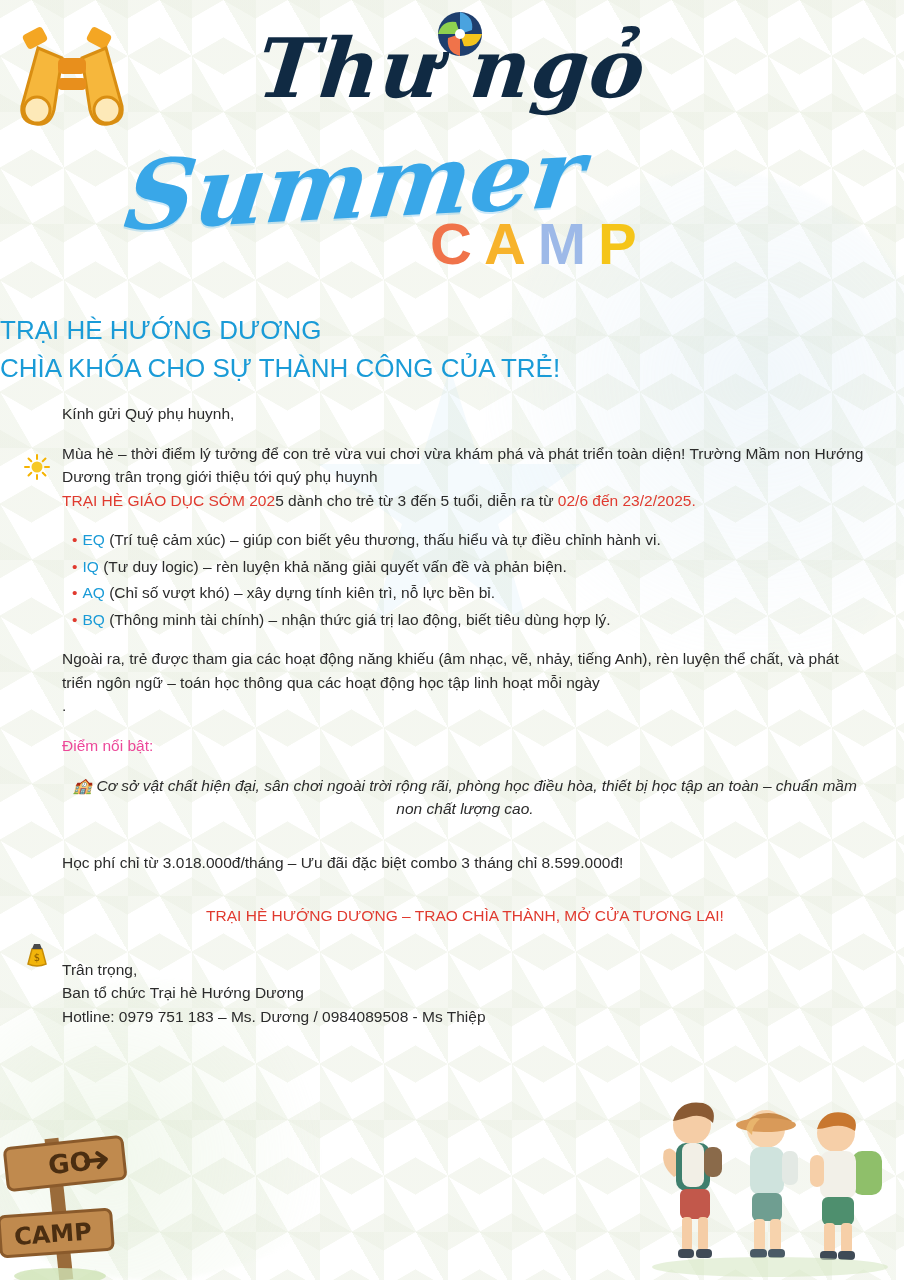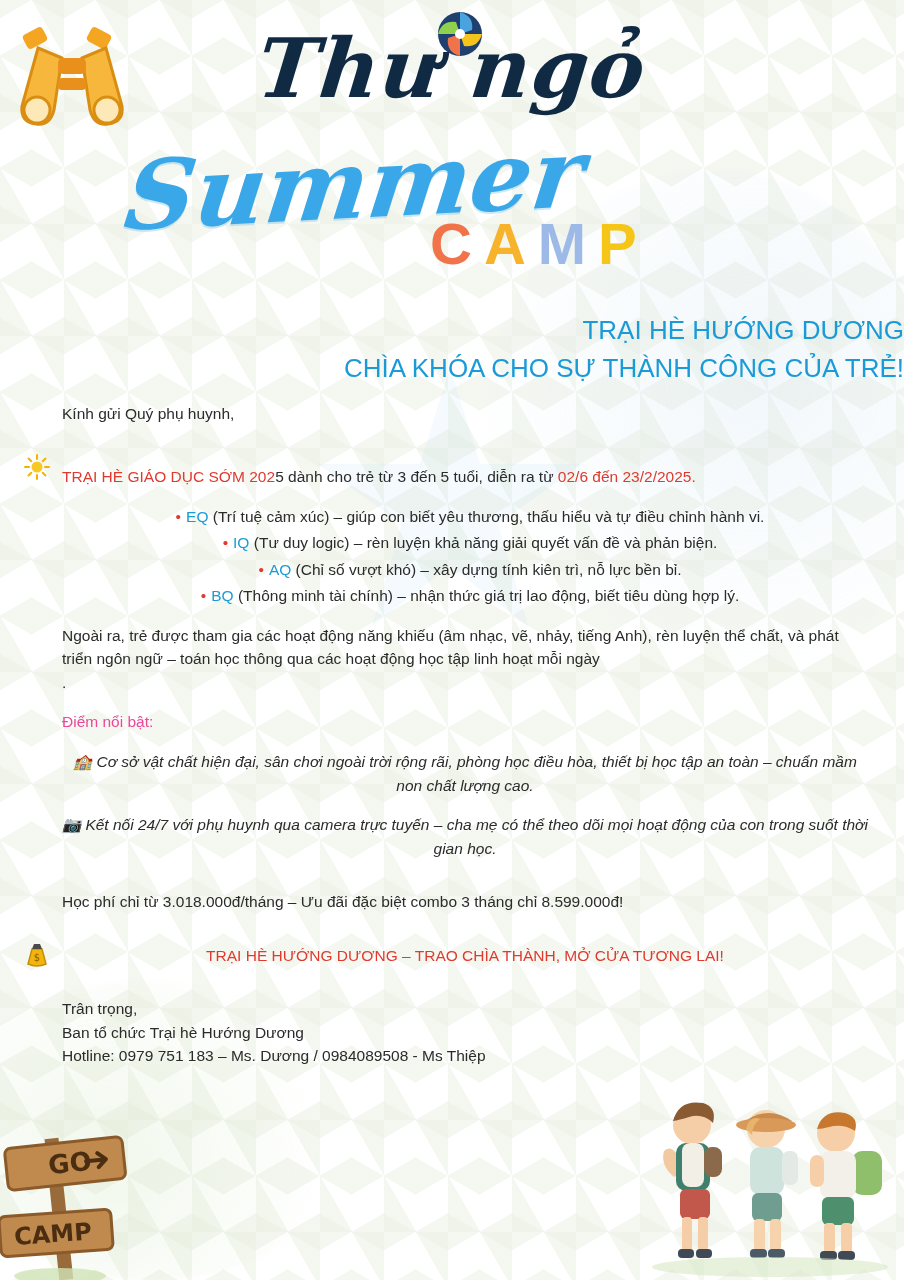--- a/index.html
+++ b/index.html
@@ -108,41 +108,41 @@
     letter-spacing: 12px;
   }
   .camp span:nth-child(1) { color: #f0734a; }
   .camp span:nth-child(2) { color: #f7b32b; }
   .camp span:nth-child(3) { color: #9db9e8; }
   .camp span:nth-child(4) { color: #f5c518; }
 
   .subtitle {
     position: absolute;
     left: 0; right: 0; top: 312px;
-    text-align: right;
+    text-align: left;
     color: #1a9bd7;
     font-size: 26px;
     line-height: 1.45;
     font-family: "Liberation Sans", sans-serif;
   }
 
   
   .content {
     position: absolute;
     left: 62px;
     top: 402px;
     width: 806px;
     font-size: 15.5px;
     line-height: 1.52;
     color: #2b2b2b;
   }
   .content p { margin: 0 0 16px 0; }
   .tight { margin-bottom: 6px; }
   .red { color: #e03a2f; text-align: center; }
-  .bullets { margin: 0 0 16px 0; padding: 0; list-style: none; text-align: center; }
+  .bullets { margin: 0 0 16px 0; padding: 0; list-style: none; }
   .bullets li { margin: 0 0 3px 10px; }
   .bullets li .dot { color: #e03a2f; margin-right: 5px; }
   .bullets li .key { color: #1a9bd7; font-weight: 400; }
   .hl-title { color: #ec4899; margin: 0 0 4px 0; }
   .italic { font-style: italic; text-align: center; }
 
   .sun-icon {
     position: absolute;
     left: -38px; top: 52px;
     width: 26px; height: 26px;
@@ -238,21 +238,21 @@
 
     <svg class="money-icon" viewBox="0 0 26 26">
       <path d="M8 7 L18 7 L22 22 Q13 26 4 22 Z" fill="#f2b50b" stroke="#c68c06" stroke-width="1.5"></path>
       <path d="M8 7 L10 2 L16 2 L18 7 Z" fill="#4a4a4a"></path>
       <text x="13" y="19" font-size="10" text-anchor="middle" fill="#8a5b00" font-family="DejaVu Sans, sans-serif">$</text>
     </svg>
 
     <p>Kính gửi Quý phụ huynh,</p>
 
     <p>
-      <br>
+      <span>Mùa hè – thời điểm lý tưởng để con trẻ vừa vui chơi vừa khám phá và phát triển toàn diện! Trường Mầm non Hướng Dương trân trọng giới thiệu tới quý phụ huynh</span><br>
       <span class="red">TRẠI HÈ GIÁO DỤC SỚM 202</span><span>5 dành cho trẻ từ 3 đến 5 tuổi, diễn ra từ </span><span class="red">02/6 đến 23/2/2025.</span>
     </p>
 
 
     <ul class="bullets">
       <li>
         <span class="dot">•</span><span class="key">EQ</span>
         <span>(Trí tuệ cảm xúc) – giúp con biết yêu thương, thấu hiểu và tự điều chỉnh hành vi.</span>
       </li>
       <li>
@@ -273,23 +273,20 @@
       <span>Ngoài ra, trẻ được tham gia các hoạt động năng khiếu (âm nhạc, vẽ, nhảy, tiếng Anh), rèn luyện thể chất, và phát triển ngôn ngữ – toán học thông qua các hoạt động học tập linh hoạt mỗi ngày</span><br>
       <span>.</span>
     </p>
 
     <p class="hl-title">Điểm nổi bật:</p>
 
     <p class="italic tight">
       <span class="inline-emoji">🏫</span><span>Cơ sở vật chất hiện đại, sân chơi ngoài trời rộng rãi, phòng học điều hòa, thiết bị học tập an toàn – chuẩn mầm non chất lượng cao.</span>
     </p>
 
-    <p class="italic">
-      <span class="inline-emoji">📷</span><span>Kết nối 24/7 với phụ huynh qua camera trực tuyến – cha mẹ có thể theo dõi mọi hoạt động của con trong suốt thời gian học.</span>
-    </p>
 
     <p style="margin-top:30px">Học phí chỉ từ 3.018.000đ/tháng – Ưu đãi đặc biệt combo 3 tháng chỉ 8.599.000đ!</p>
 
 
     <p class="red" style="margin-top:30px">
       <span>TRẠI HÈ HƯỚNG DƯƠNG – TRAO CHÌA THÀNH, MỞ CỬA TƯƠNG LAI</span><span>!</span>
     </p>
 
     <p style="margin-top:30px; margin-bottom:0">
       <span>Trân trọng,</span><br>

